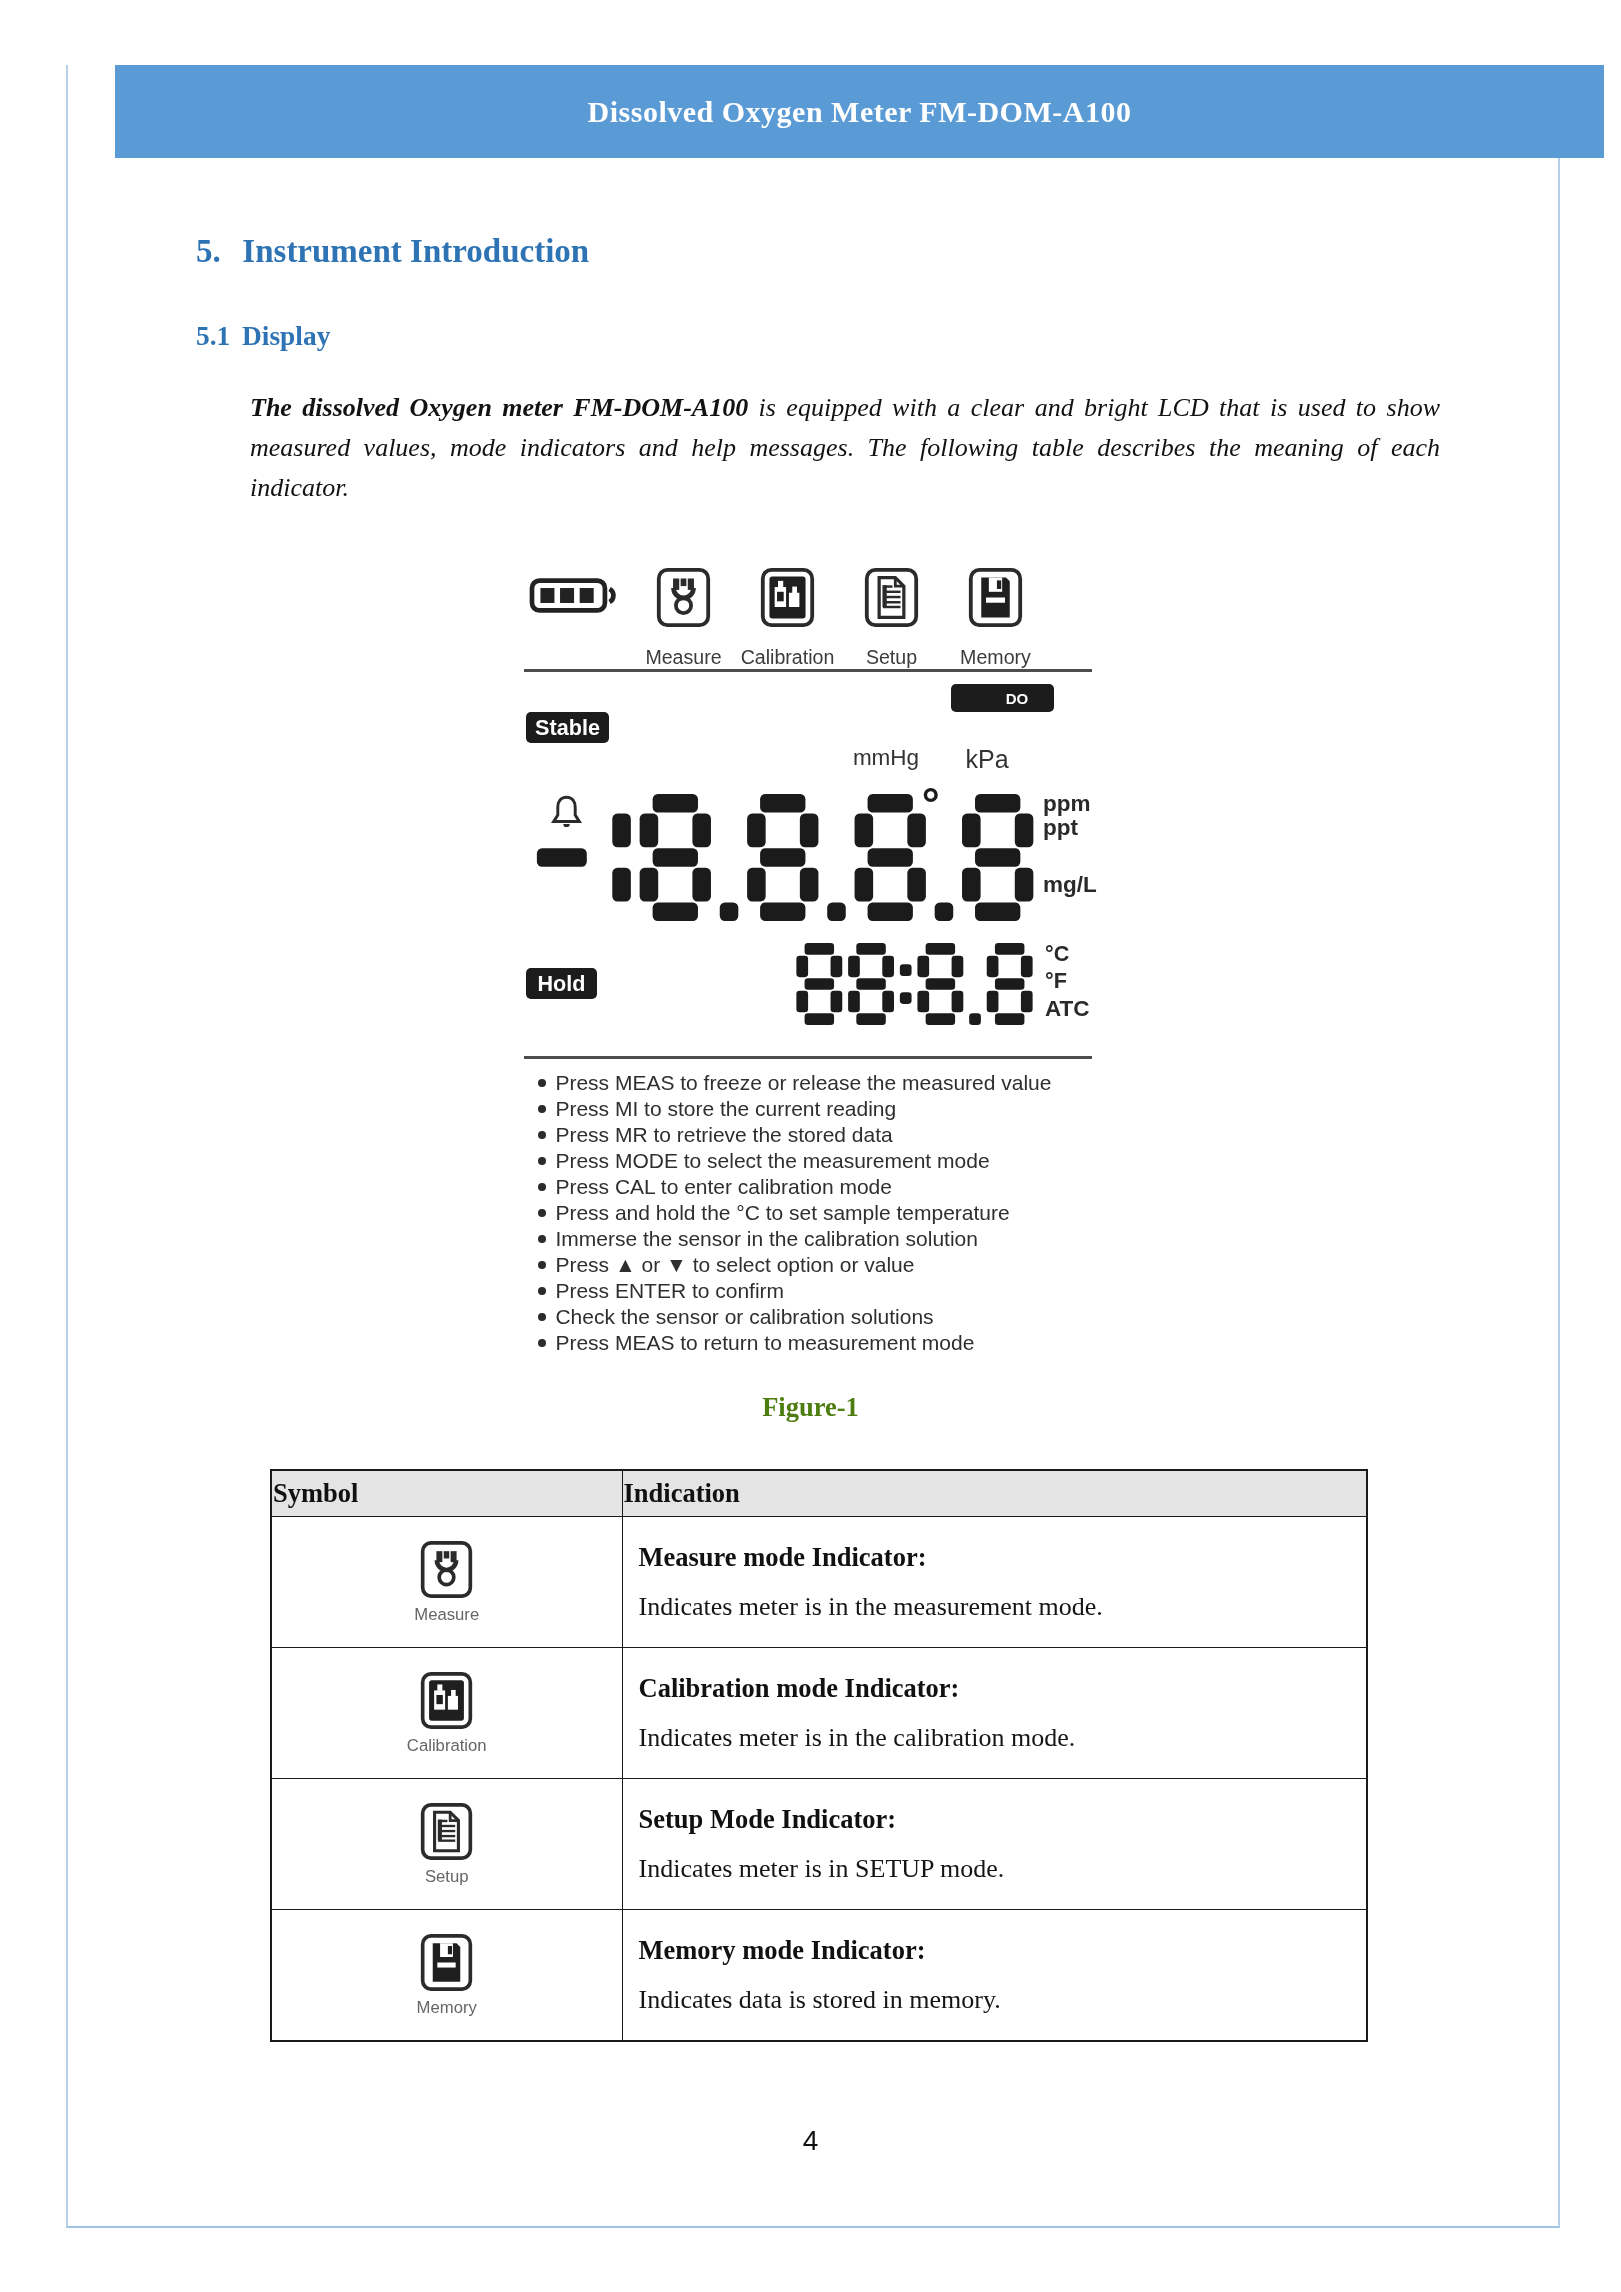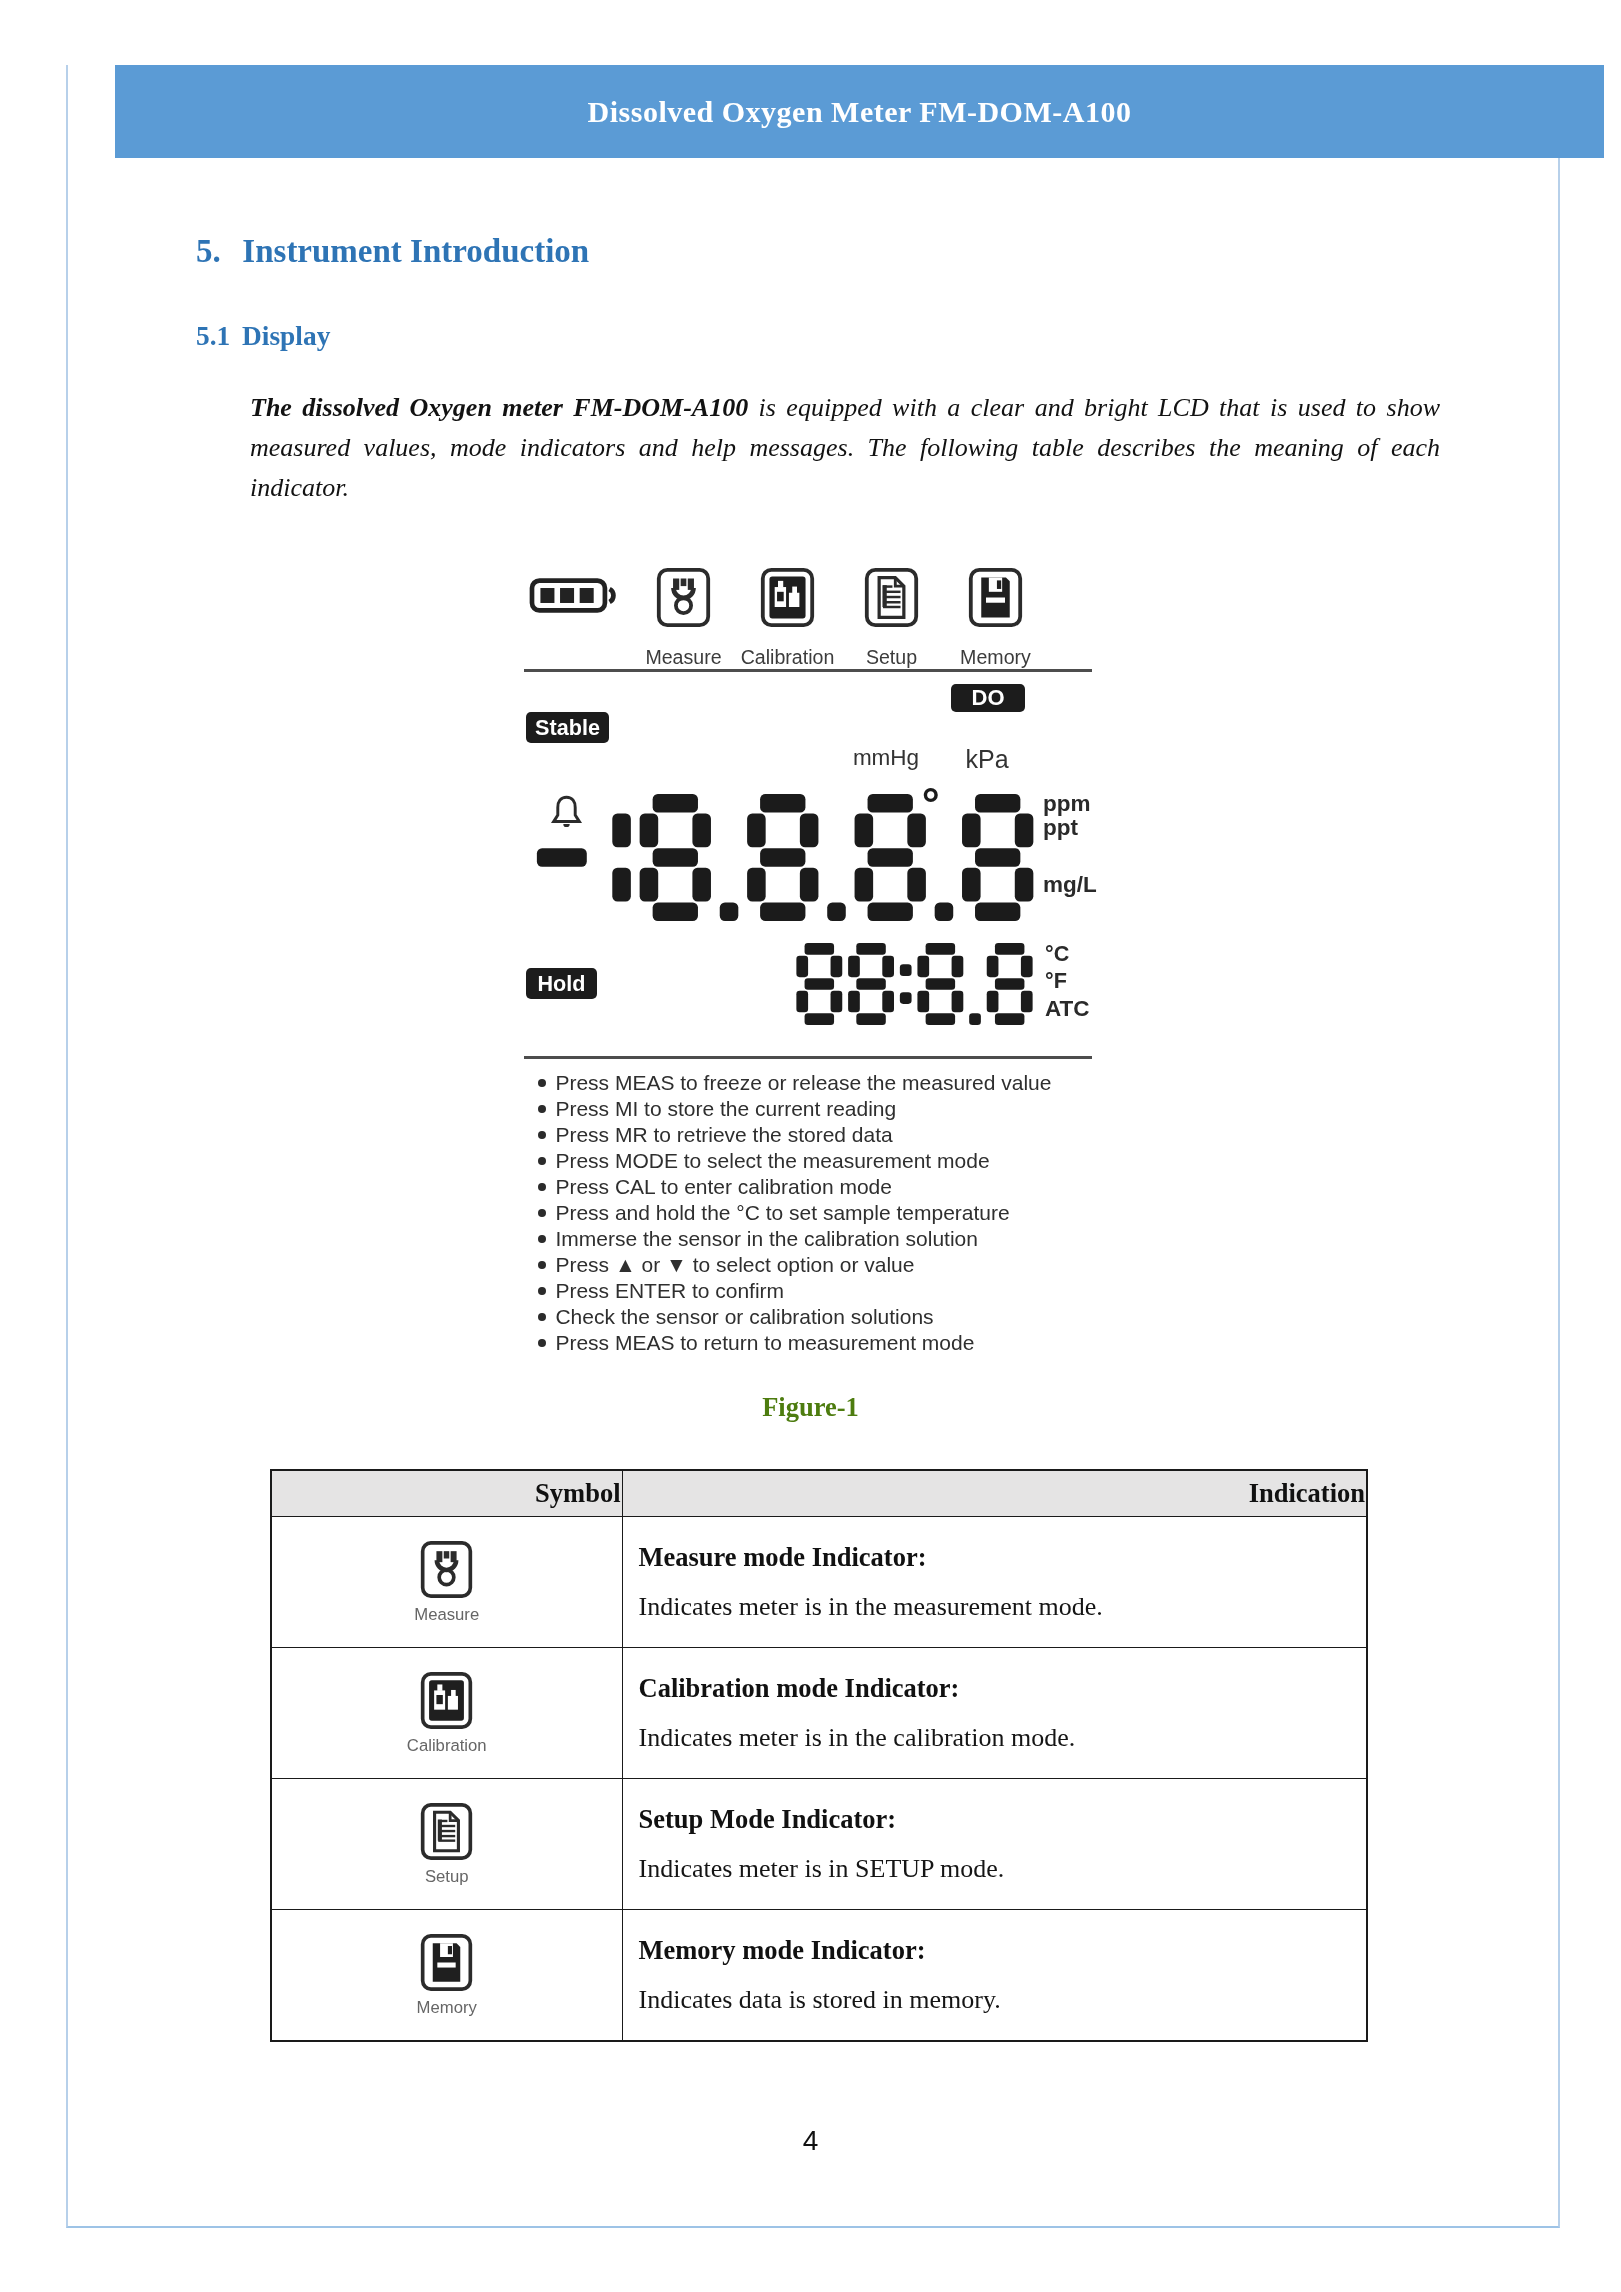--- a/index.html
+++ b/index.html
@@ -28,21 +28,21 @@
     font-family:"Liberation Sans", sans-serif;color:#333;}
   .battery{position:absolute;left:3.9px;top:21.6px;}
   .mi{position:absolute;top:13.7px;width:57px;height:63px;}
   .mi-measure{left:131px;} .mi-calibration{left:235px;} .mi-setup{left:339px;} .mi-memory{left:443px;}
   .mi-label{position:absolute;top:80px;left:50%;transform:translateX(-50%);
     font-size:19.6px;color:#3c3c3c;white-space:nowrap;}
   .fig-hr{position:absolute;left:0;width:568px;height:3.4px;background:#4d4d4d;}
   .hr1{top:117px;} .hr2{top:504px;}
   .badge{position:absolute;background:#1c1c1c;color:#fff;font-weight:bold;
     display:flex;align-items:center;justify-content:center;border-radius:4.9px;}
-  .badge-do{left:427px;top:132px;width:74px;height:28px;font-size:22px;}
+  .badge-do{left:427px;top:132px;width:74px;height:28px;font-size:15px;padding-left:29px;}
   .badge-stable{left:2px;top:160px;width:83px;height:31px;font-size:21.6px;}
   .badge-hold{left:2px;top:416px;width:71px;height:31px;font-size:21.6px;}
   .u-mmhg{position:absolute;left:362px;top:193px;transform:translateX(-50%);font-size:22.5px;color:#333;}
   .u-kpa{position:absolute;left:463px;top:193px;transform:translateX(-50%);font-size:25px;color:#333;}
   .bell{position:absolute;left:25.5px;top:241px;}
   .main-display{position:absolute;left:11.8px;top:242px;height:127px;}
   .main-display .degree{position:absolute;left:386px;top:-15.7px;font-size:45px;font-weight:bold;color:#1b1b1b;}
   .units-right{position:absolute;left:519px;font-size:22.5px;font-weight:bold;color:#2a2a2a;line-height:23.5px;}
   .u-ppmppt{top:240px;}
   .u-mgl{top:321px;}
@@ -53,21 +53,21 @@
   .instr-item{display:flex;font-size:21px;line-height:26px;color:#2f2f2f;}
   .instr-item .dot{flex:0 0 auto;width:7.8px;height:7.8px;border-radius:50%;background:#2b2b2b;margin:8.8px 9.8px 0 2px;}
 
   .caption{position:absolute;left:0;top:1392px;width:1621px;text-align:center;
     font-size:26.5px;font-weight:bold;color:#4d7c0f;}
 
   
   .ind-table{position:absolute;left:270px;top:1469px;border-collapse:collapse;table-layout:fixed;
     width:1096px;border:2.9px solid #1a1a1a;}
   .ind-table th,.ind-table td{border:1.6px solid #1a1a1a;}
-  .ind-table th{height:43px;background:#e5e4e4;font-size:26.5px;font-weight:bold;text-align:right;color:#111;}
+  .ind-table th{height:43px;background:#e5e4e4;font-size:26.5px;font-weight:bold;text-align:left;color:#111;}
   .col-sym{width:351px;} .col-ind{width:745px;}
   .ind-table td{height:128px;vertical-align:middle;}
   .sym-cell{text-align:center;}
   .sym-wrap{display:inline-block;text-align:center;}
   .sym-label{font-family:"Liberation Sans", sans-serif;font-size:16.7px;color:#666;margin-top:1px;}
   .ind-cell{padding-left:16px;padding-right:9.8px;}
   .ind-title{font-size:26.5px;font-weight:bold;color:#111;line-height:33px;}
   .ind-desc{font-size:26px;color:#151515;line-height:33px;margin-top:16px;}
 
   .page-num{position:absolute;left:0;top:2125px;width:1621px;text-align:center;

